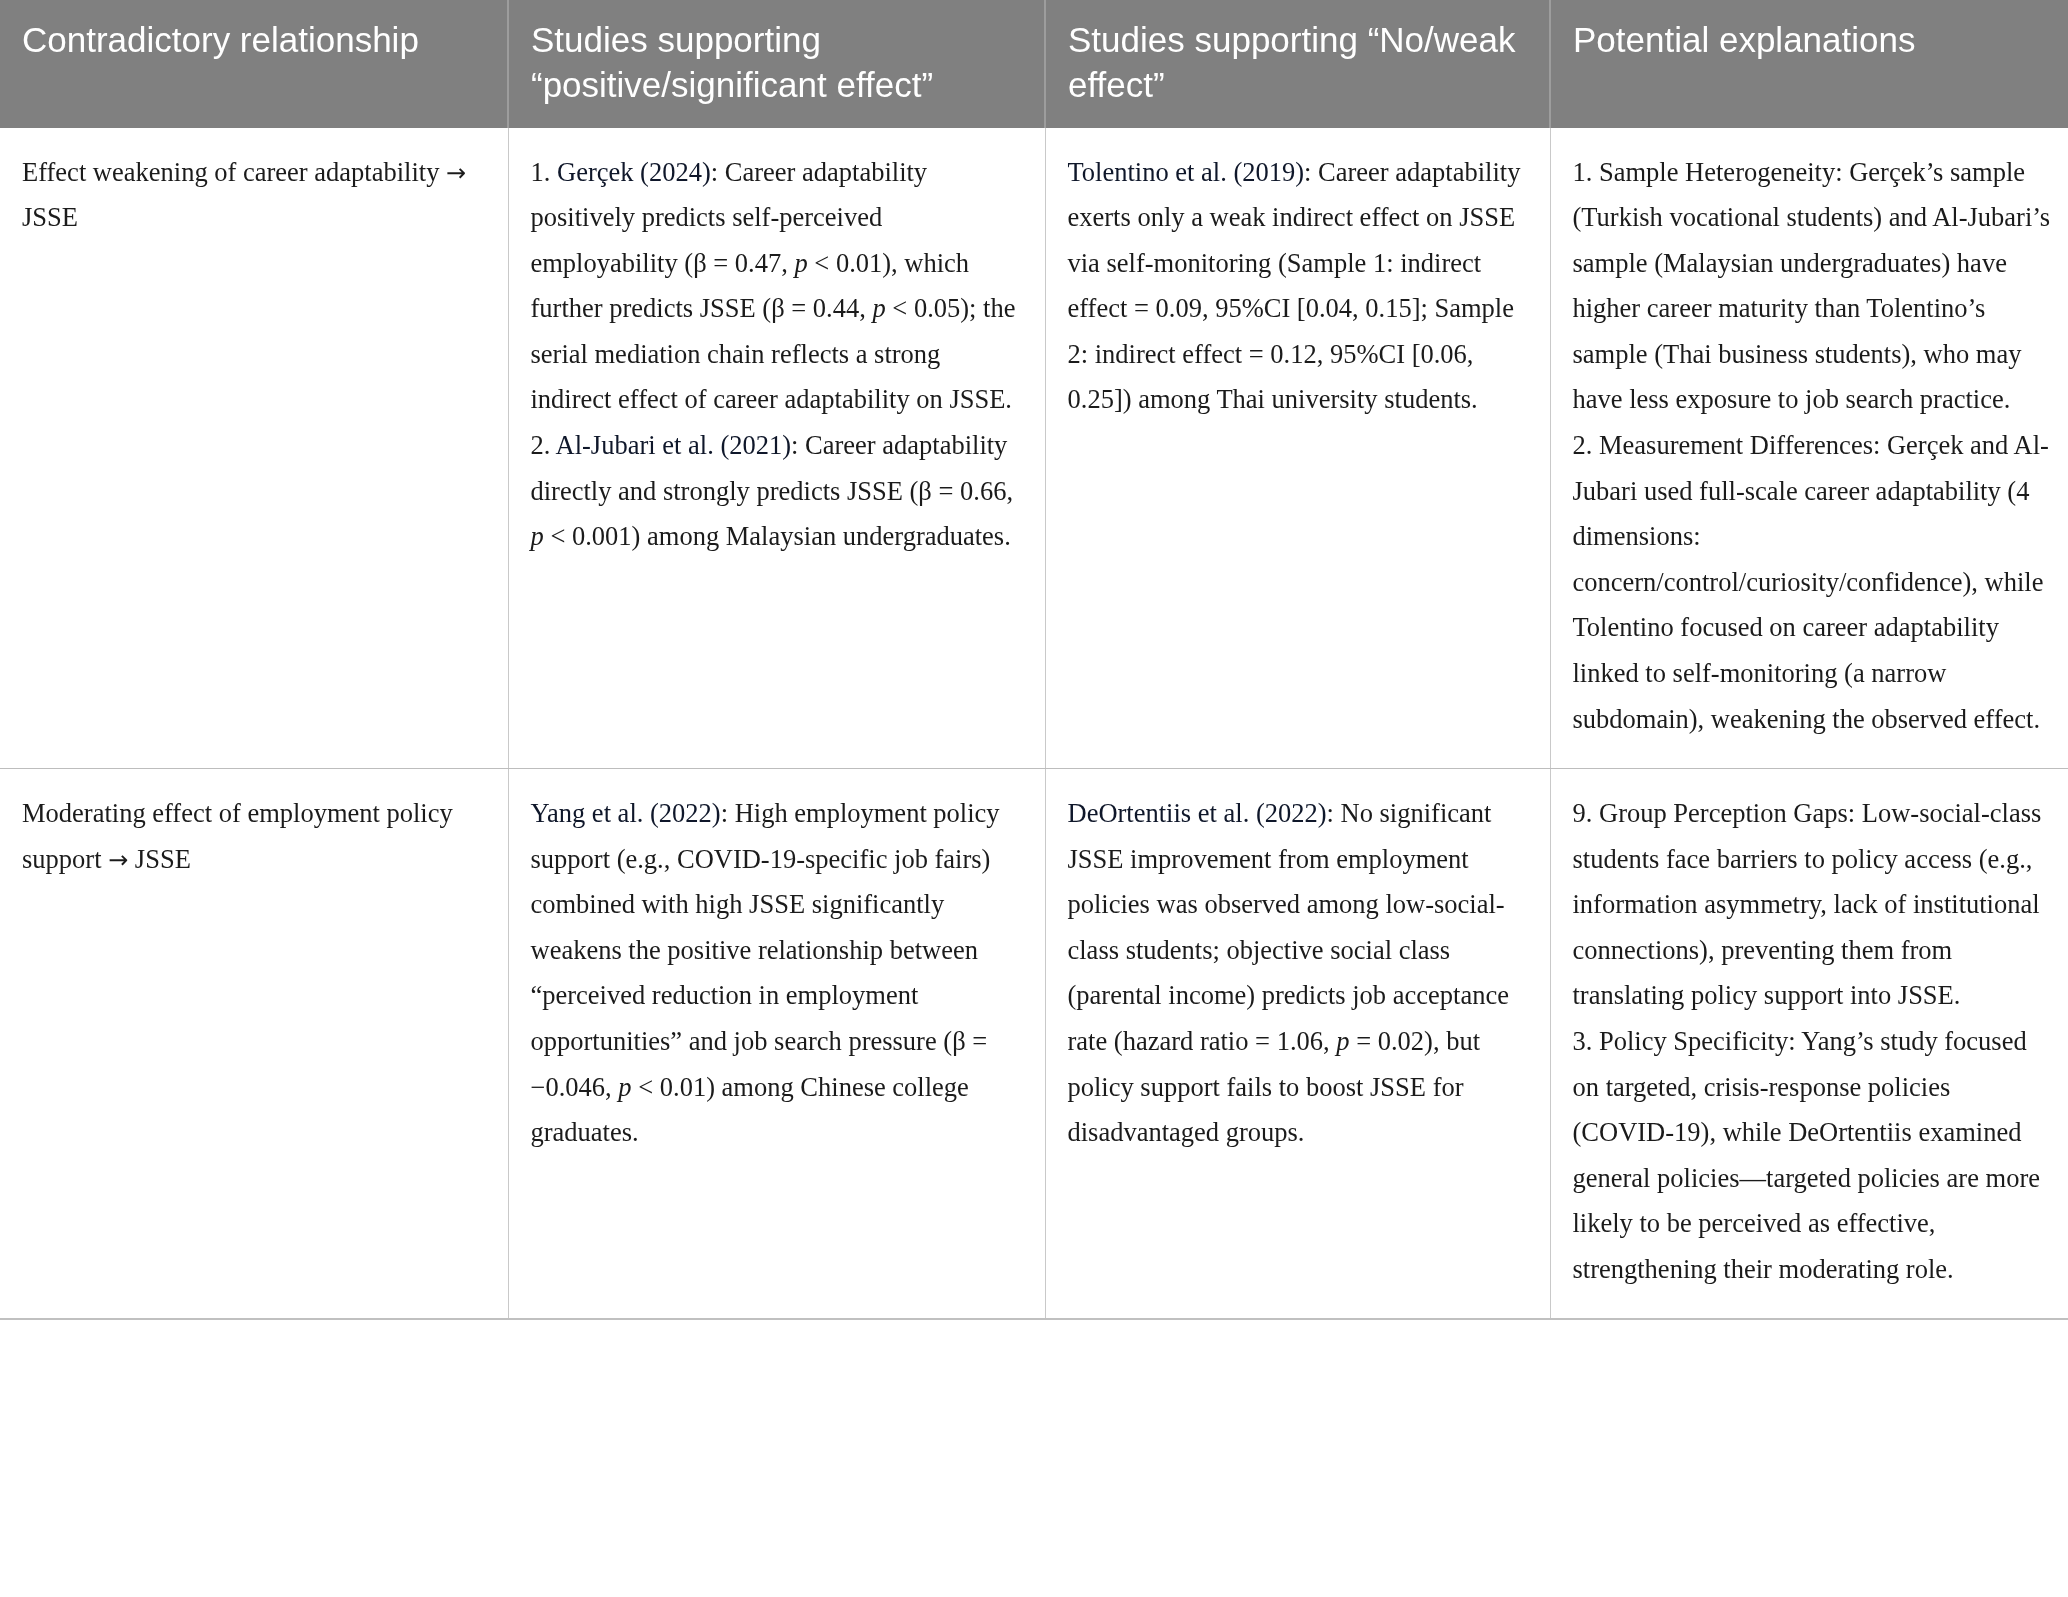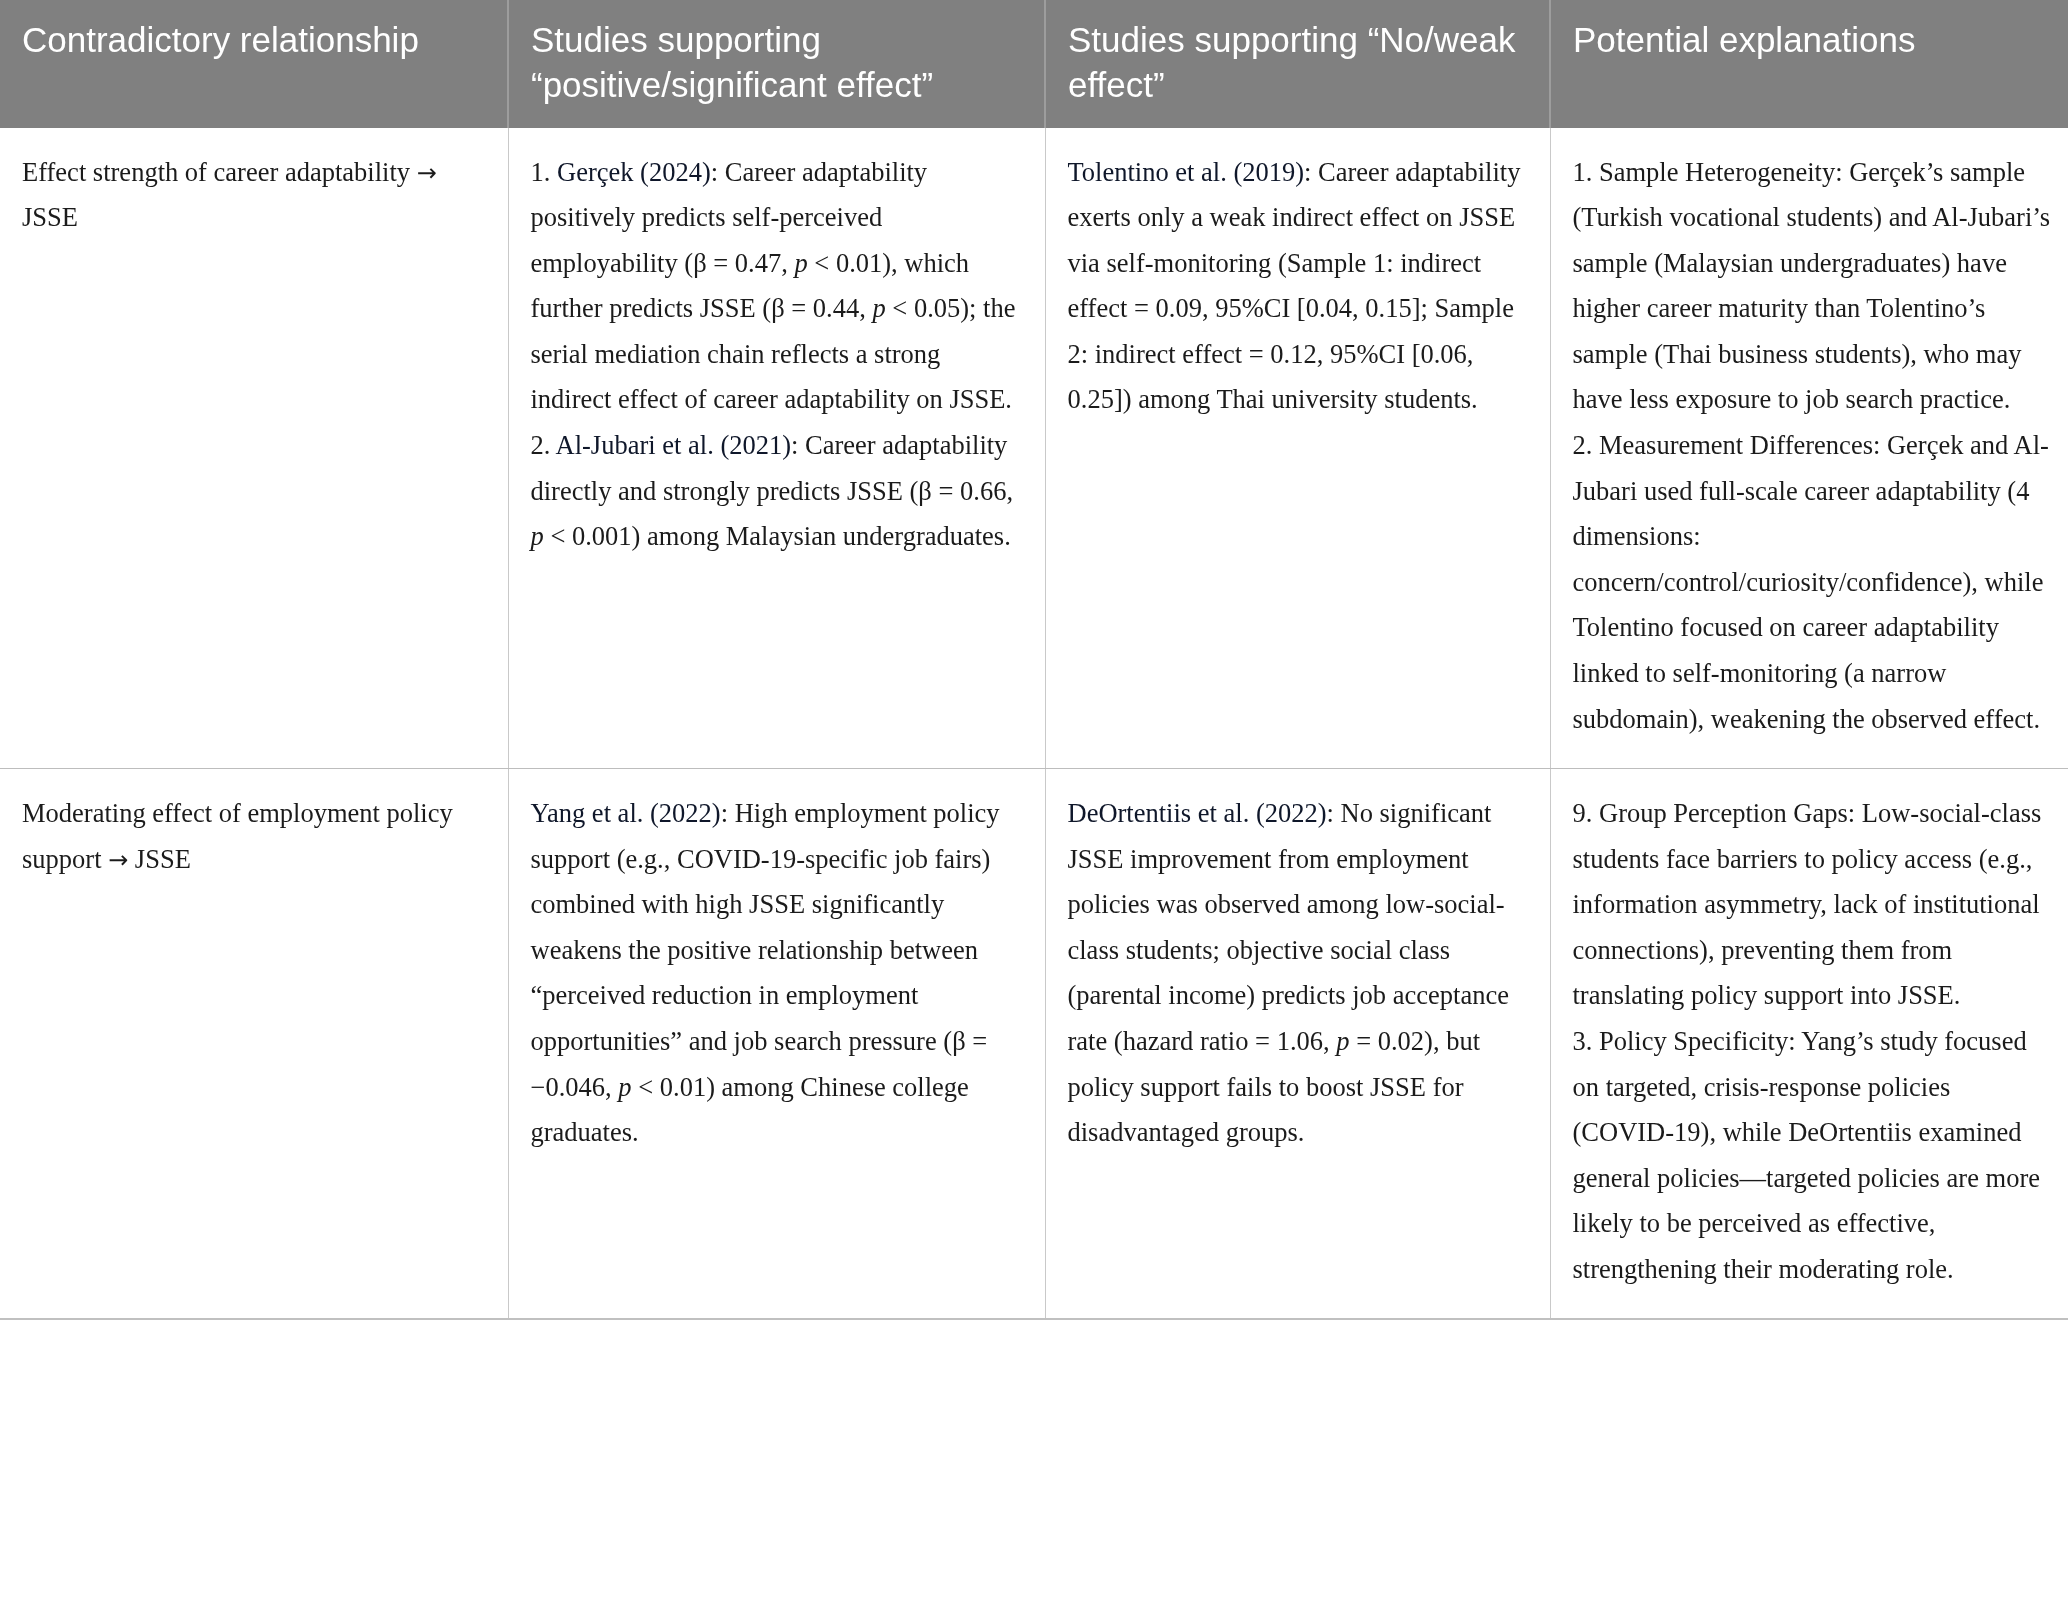--- a/index.html
+++ b/index.html
@@ -98,21 +98,21 @@
         <th class="col-1">Contradictory relationship</th>
         <th class="col-2">Studies supporting “positive/significant effect”</th>
         <th class="col-3">Studies supporting “No/weak effect”</th>
         <th class="col-4">Potential explanations</th>
       </tr>
     </thead>
     <tbody>
 
       <tr>
         <td class="cell col-1">
-          <p class="para"><span>Effect strength of career adaptability </span><span class="arrow">→</span><span> JSSE</span></p>
+          <p class="para"><span>Effect weakening of career adaptability </span><span class="arrow">→</span><span> JSSE</span></p>
         </td>
 
         <td class="cell col-2">
           <p class="para"><span>1. </span><span class="cite">Gerçek (2024)</span><span>: Career adaptability positively predicts self-perceived employability (β = 0.47, </span><span class="ital">p</span><span> &lt; 0.01), which further predicts JSSE (β = 0.44, </span><span class="ital">p</span><span> &lt; 0.05); the serial mediation chain reflects a strong indirect effect of career adaptability on JSSE.</span></p>
           <p class="para"><span>2. </span><span class="cite">Al-Jubari et al. (2021)</span><span>: Career adaptability directly and strongly predicts JSSE (β = 0.66, </span><span class="ital">p</span><span> &lt; 0.001) among Malaysian undergraduates.</span></p>
         </td>
 
         <td class="cell col-3">
           <p class="para"><span class="cite">Tolentino et al. (2019)</span><span>: Career adaptability exerts only a weak indirect effect on JSSE via self-monitoring (Sample 1: indirect effect = 0.09, 95%CI [0.04, 0.15]; Sample 2: indirect effect = 0.12, 95%CI [0.06, 0.25]) among Thai university students.</span></p>
         </td>

